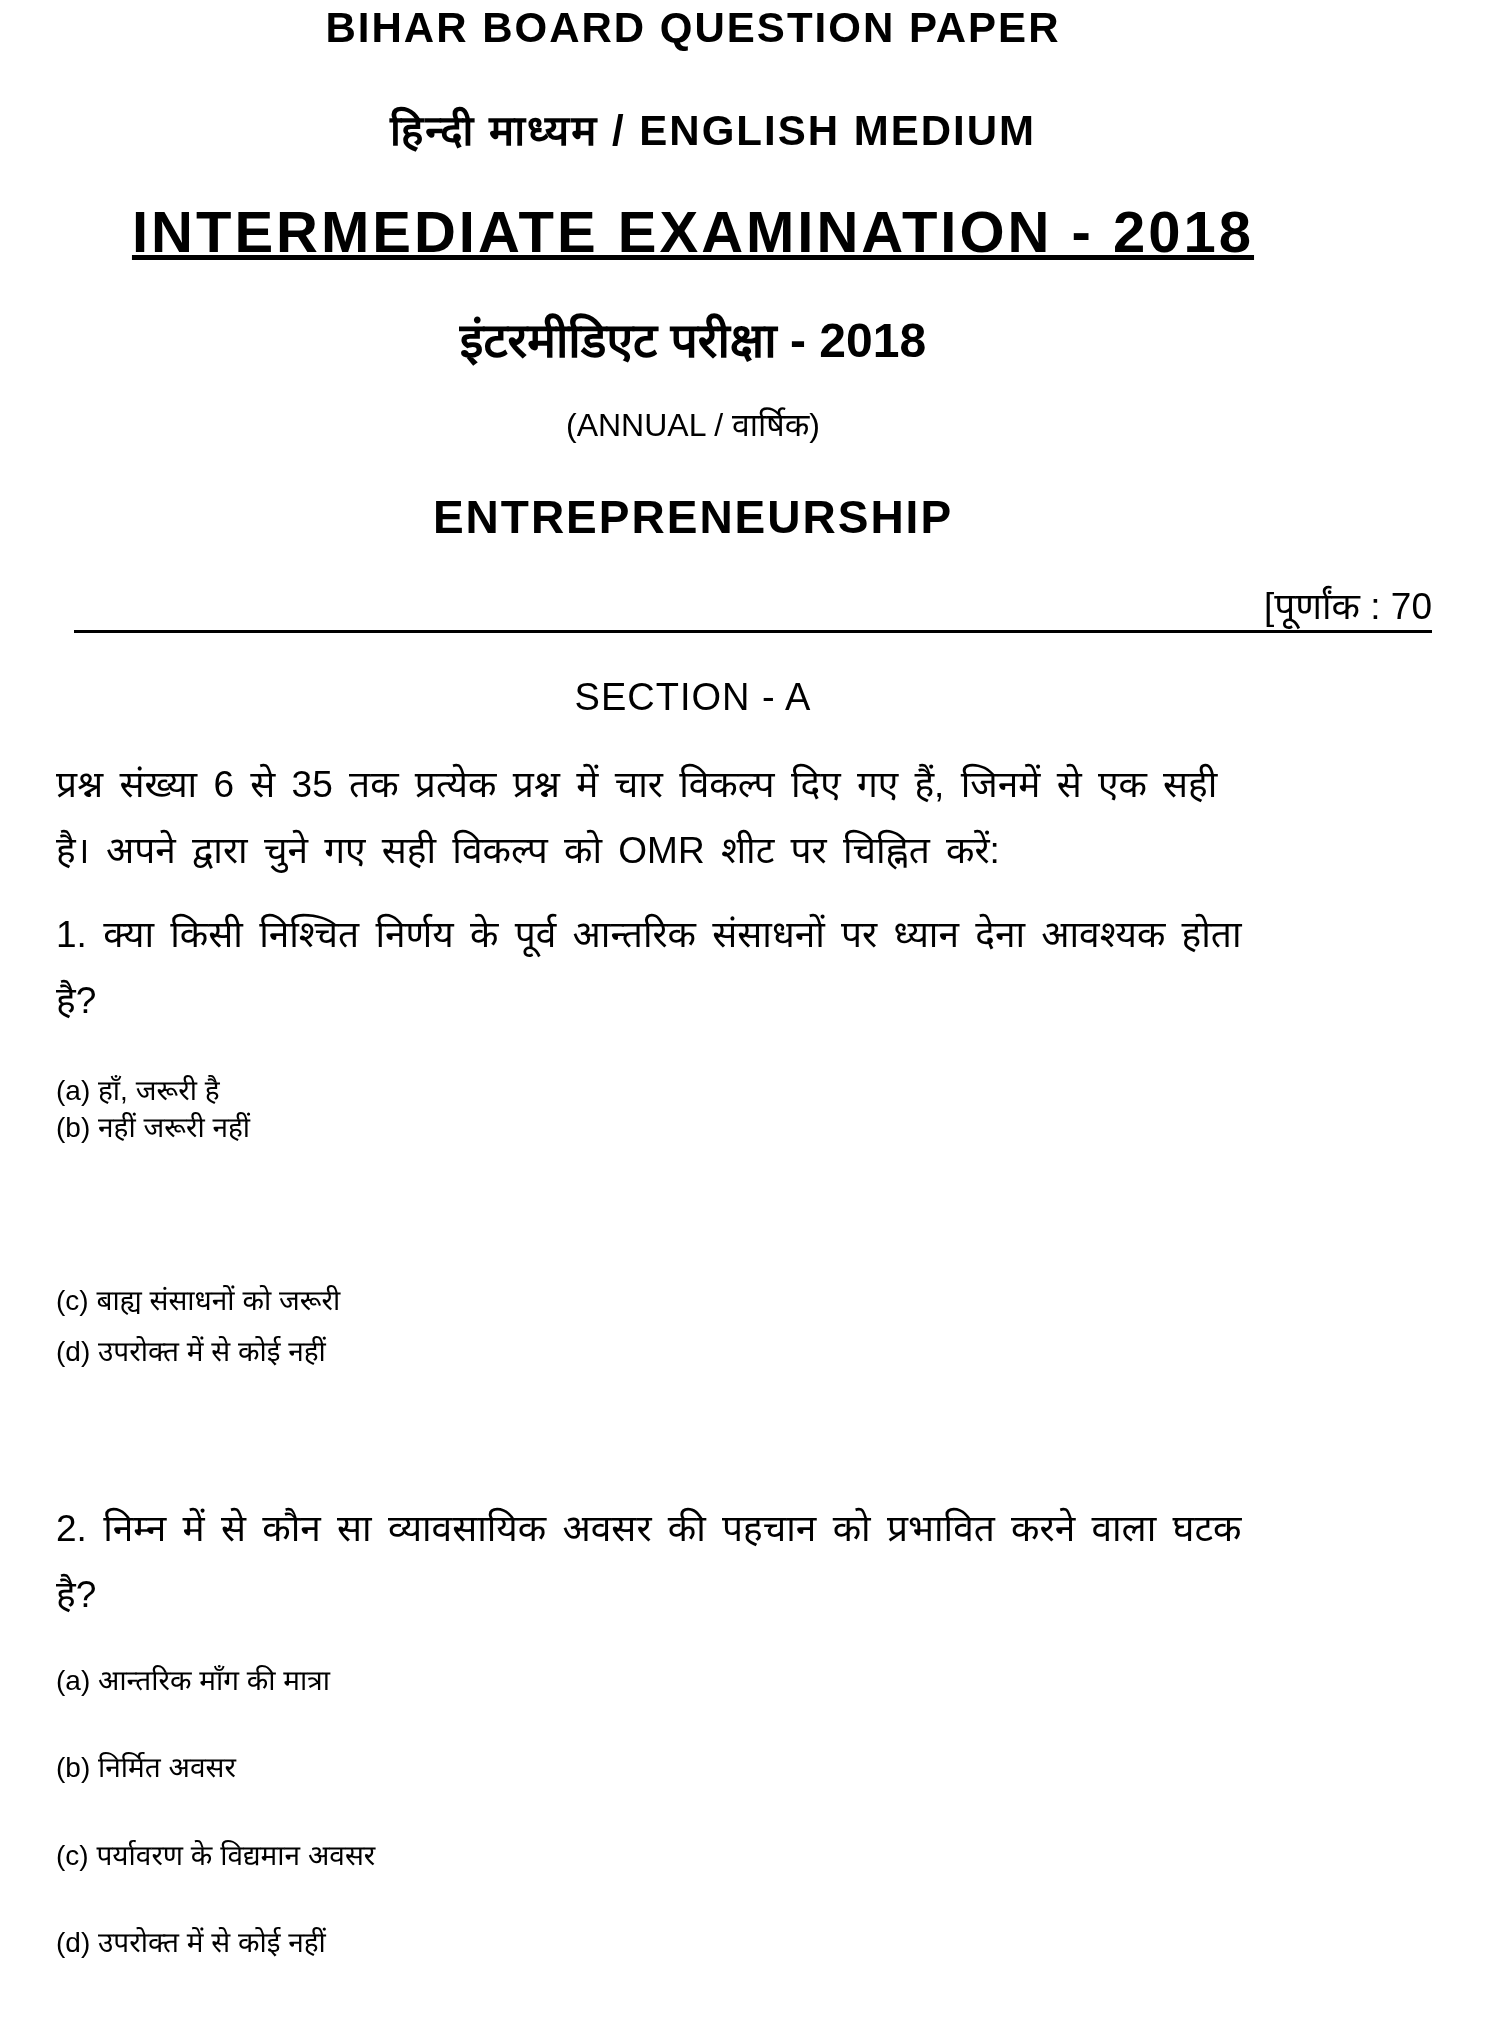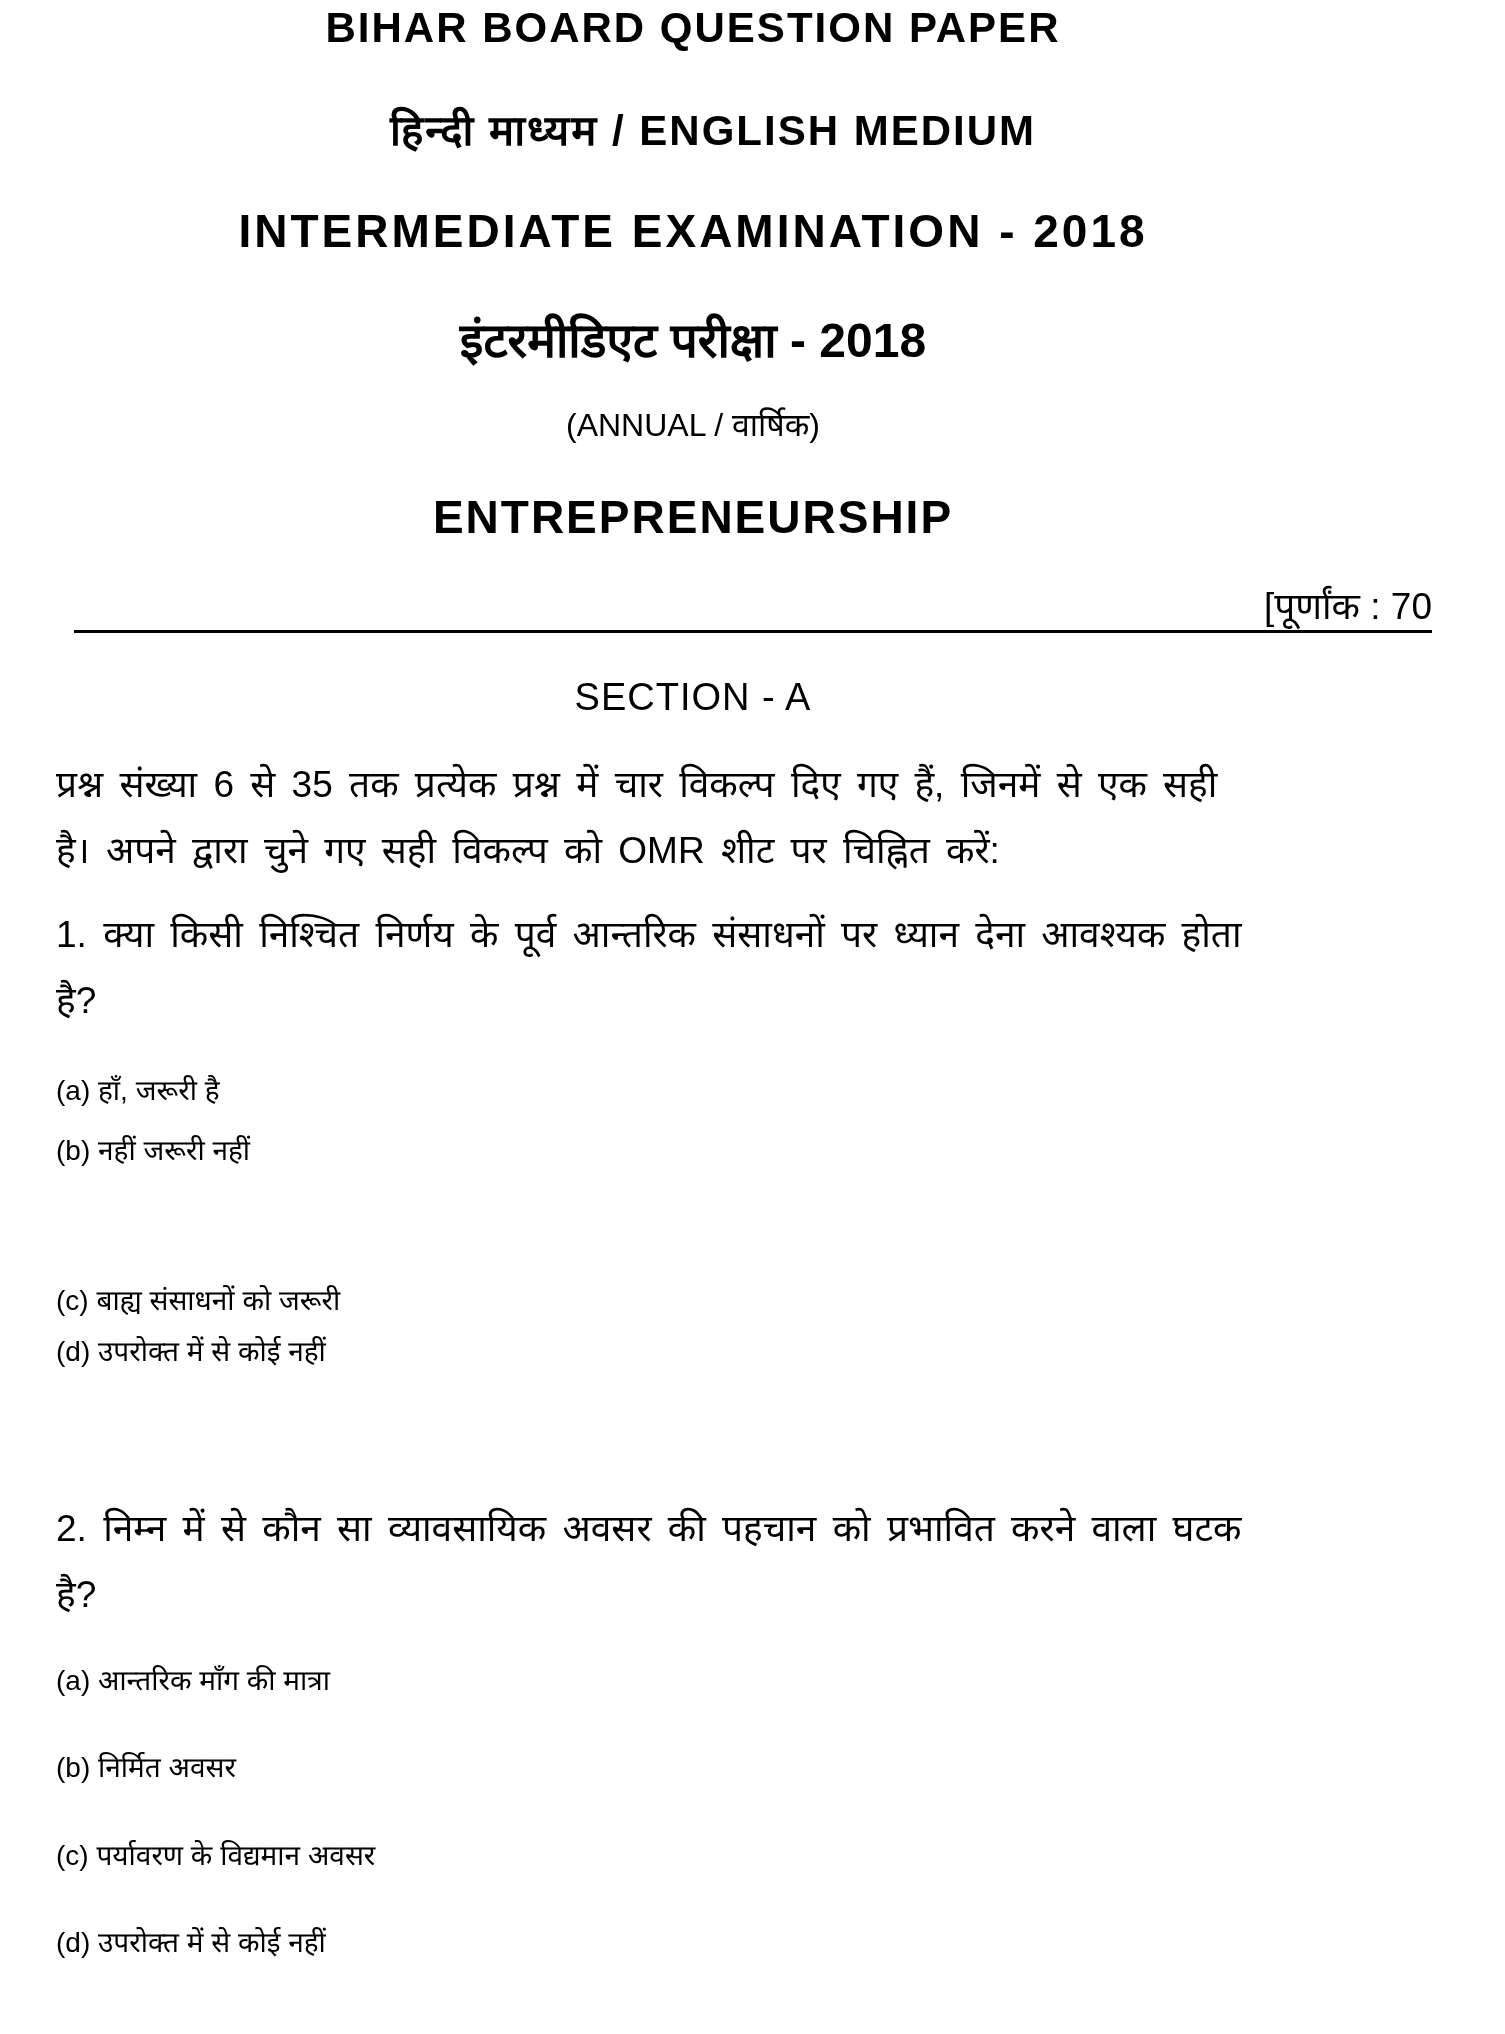--- a/index.html
+++ b/index.html
@@ -5,21 +5,21 @@
     html, body { margin: 0; padding: 0; background: #ffffff; }
     body {
       width: 1505px; height: 2034px; position: relative; overflow: hidden;
       font-family: "Liberation Sans", "DejaVu Sans", sans-serif; color: #000;
     }
     .c { position: absolute; left: 0; width: 1386px; text-align: center; white-space: nowrap; }
     .b { font-weight: bold; }
     .l { position: absolute; left: 56px; white-space: nowrap; }
     .t1 { top: 4px;  font-size: 42px; letter-spacing: 2px; }
     .t2 { top: 100px; font-size: 42px; letter-spacing: 2px; padding-left: 20px; }
-    .t3 { top: 204px; font-size: 46px; letter-spacing: 3px; }
+    .t3 { top: 198px; font-size: 58px; letter-spacing: 3px; text-decoration: underline; }
     .t4 { top: 306px; font-size: 48px; }
     .t5 { top: 402px; font-size: 32px; font-weight: normal; }
     .t6 { top: 490px; font-size: 46px; letter-spacing: 2px; }
     .meta-row {
       position: absolute; left: 74px; width: 1358px; top: 590px; height: 40px;
       border-bottom: 3px solid #000; font-size: 37px;
     }
     .meta-row .left { position: absolute; left: 0; bottom: 0; }
     .meta-row .right { position: absolute; right: 0; bottom: 0; }
     .section { top: 676px; font-size: 38px; letter-spacing: 1px; }
@@ -44,21 +44,21 @@
 
 <div class="c section">SECTION - A</div>
 
 <div class="l para" style="top:752px;">प्रश्न संख्या 6 से 35 तक प्रत्येक प्रश्न में चार विकल्प दिए गए हैं, जिनमें से एक सही</div>
 <div class="l para" style="top:818px;">है। अपने द्वारा चुने गए सही विकल्प को OMR शीट पर चिह्नित करें:</div>
 
 <div>
   <div class="l para" style="top:902px;">1. क्या किसी निश्चित निर्णय के पूर्व आन्तरिक संसाधनों पर ध्यान देना आवश्यक होता</div>
   <div class="l para" style="top:968px;">है?</div>
   <div class="l opt" style="top:1070px;">(a) हाँ, जरूरी है</div>
-  <div class="l opt" style="top:1130px;text-align:center;">(b) नहीं जरूरी नहीं</div>
+  <div class="l opt" style="top:1107px;text-align:center;">(b) नहीं जरूरी नहीं</div>
   <div class="l opt" style="top:1244px;margin-top:36px;">(c) बाह्य संसाधनों को जरूरी</div>
   <div class="l opt" style="top:1331px;">(d) उपरोक्त में से कोई नहीं</div>
 </div>
 
 <div>
   <div class="l para" style="top:1496px;">2. निम्न में से कौन सा व्यावसायिक अवसर की पहचान को प्रभावित करने वाला घटक</div>
   <div class="l para" style="top:1562px;">है?</div>
   <div class="l opt" style="top:1660px;">(a) आन्तरिक माँग की मात्रा</div>
   <div class="l opt" style="top:1747px;text-align:center;">(b) निर्मित अवसर</div>
   <div class="l opt" style="top:1835px;">(c) पर्यावरण के विद्यमान अवसर</div>

